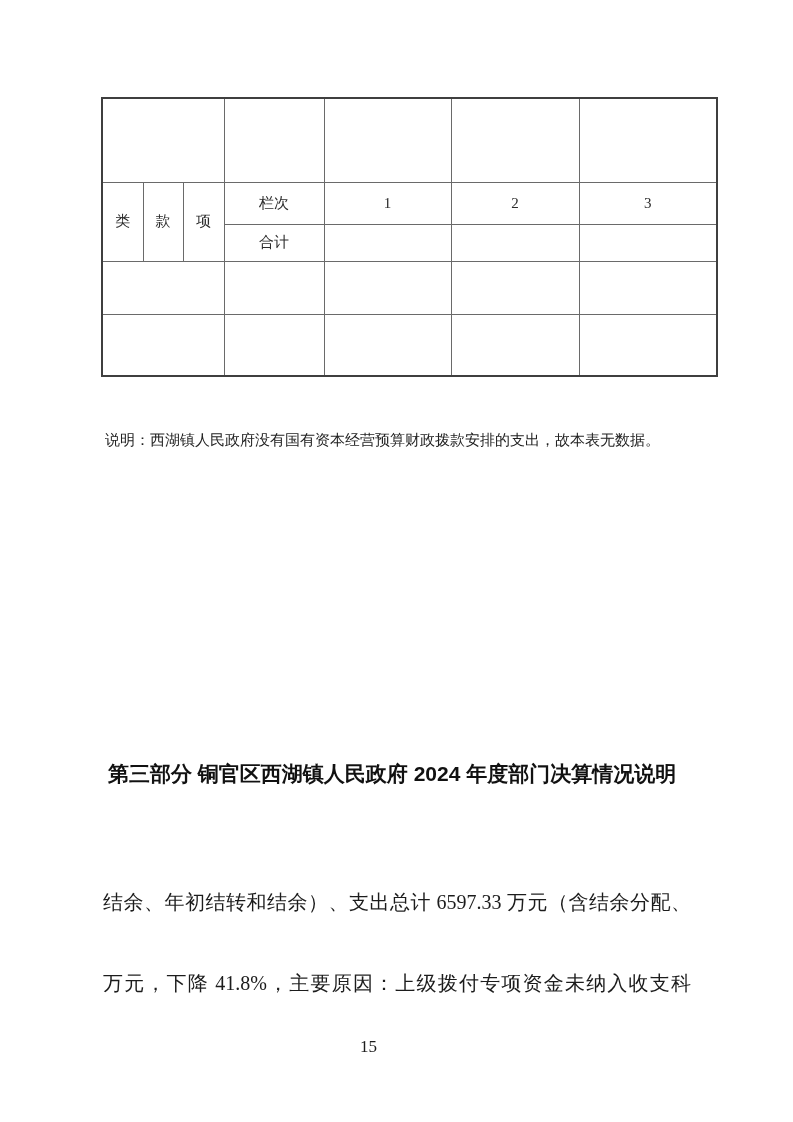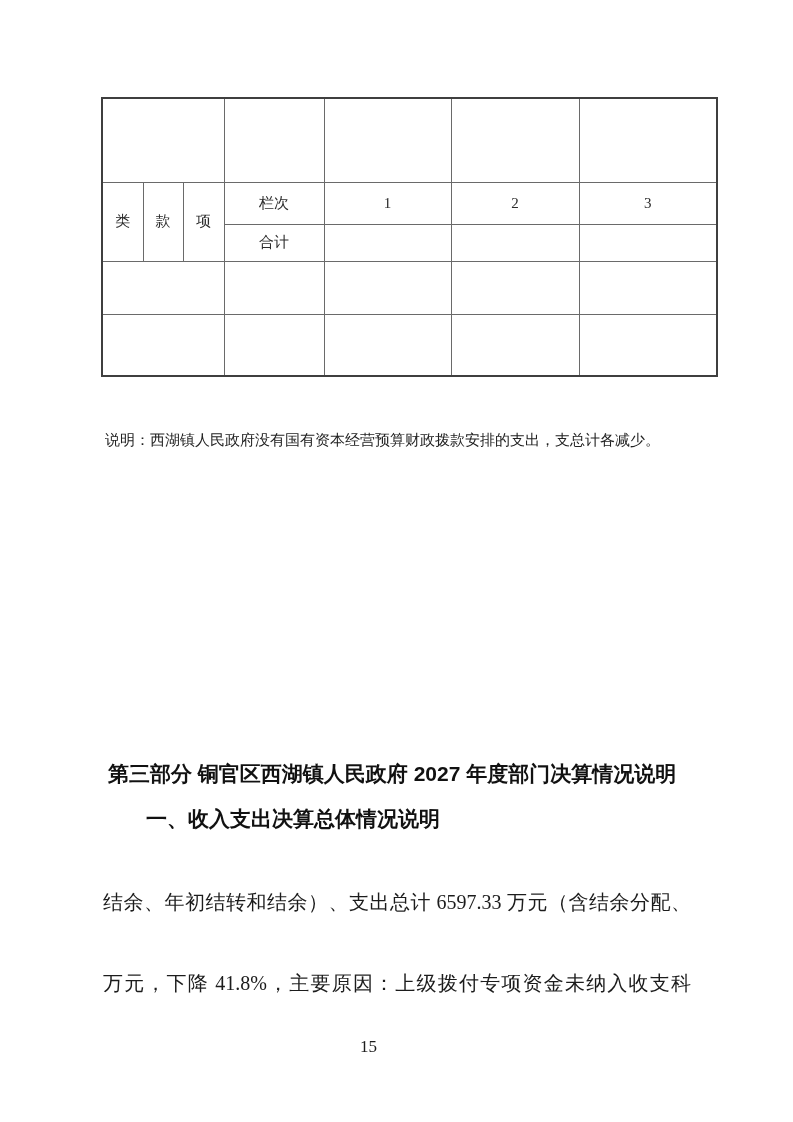--- a/index.html
+++ b/index.html
@@ -153,24 +153,23 @@
     <tr style="height:62px">
       <td colspan="3"></td>
       <td></td>
       <td></td>
       <td></td>
       <td></td>
     </tr>
   </tbody>
     </table>
 
-  <div class="table-note">说明：西湖镇人民政府没有国有资本经营预算财政拨款安排的支出，支总计各减少。</div>
+  <div class="table-note">说明：西湖镇人民政府没有国有资本经营预算财政拨款安排的支出，故本表无数据。</div>
 
-  <div class="section-title">第三部分 铜官区西湖镇人民政府 2027 年度部门决算情况说明</div>
+  <div class="section-title">第三部分 铜官区西湖镇人民政府 2024 年度部门决算情况说明</div>
 
-  <div class="section-subtitle">一、收入支出决算总体情况说明</div>
 
   <div class="body-line line-1">结余、年初结转和结余）、支出总计 6597.33 万元（含结余分配、</div>
   <div class="body-line line-3">万元，下降 41.8%，主要原因：上级拨付专项资金未纳入收支科</div>
 
   <div class="page-number">15</div>
 
 </div>
 
 </body></html>

